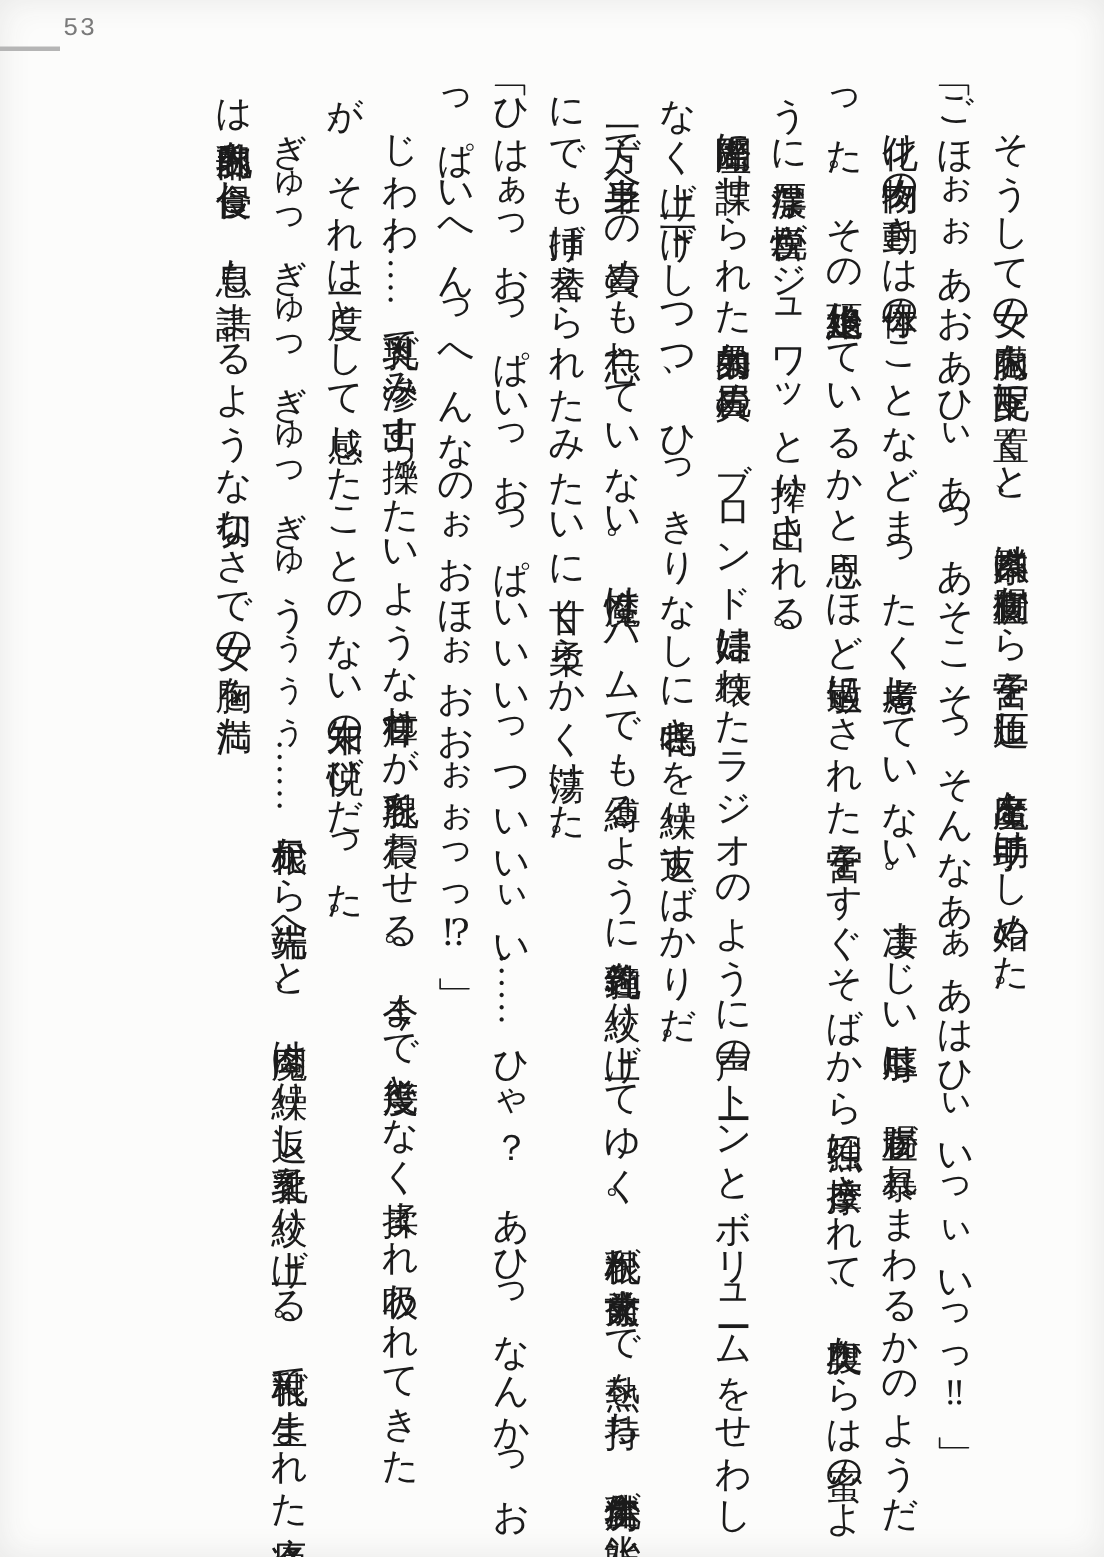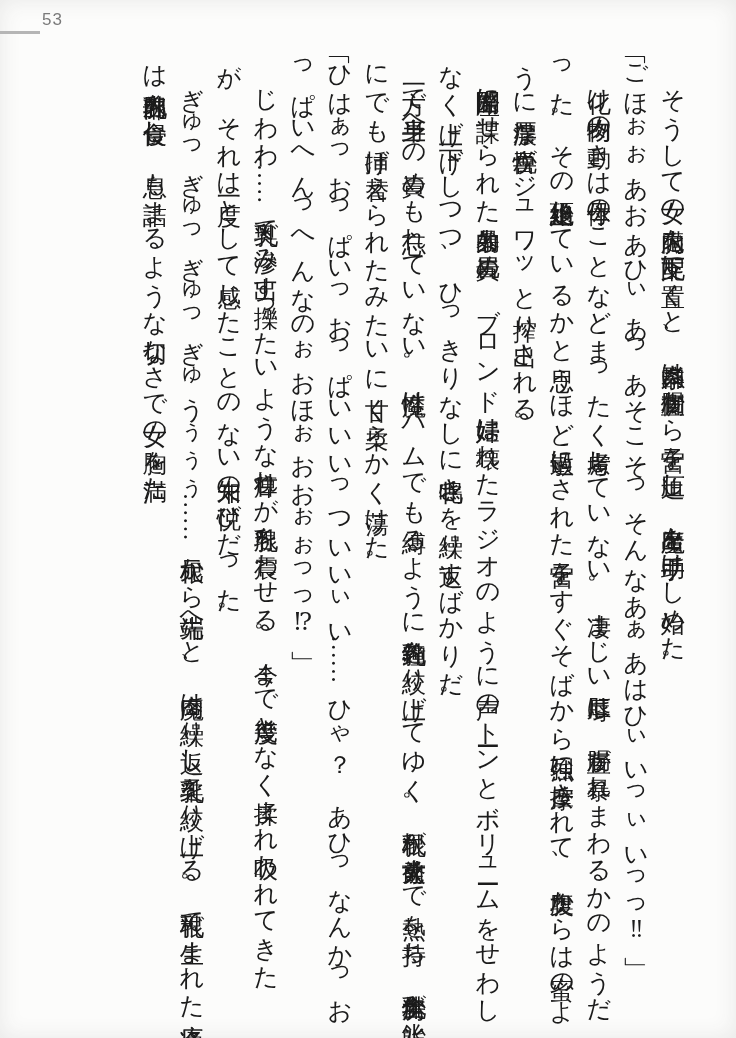--- a/index.html
+++ b/index.html
@@ -17,21 +17,21 @@
   .page {
     position: absolute;
     inset: 0;
     background: #fcfcfb;
     box-shadow: inset 0 0 22px rgba(60,60,55,0.10);
   }
   .pagenum {
     position: absolute;
     top: 10px;
     left: 42px;
-    font-family: Liberation Sans, sans-serif;
+    font-family: Liberation Mono, monospace;
     font-size: 17px;
     line-height: 20px;
     color: #7a7a7a;
     letter-spacing: 1px;
   }
   .pagenum-rule {
     position: absolute;
     top: 31px;
     left: 0;
     width: 40px;

